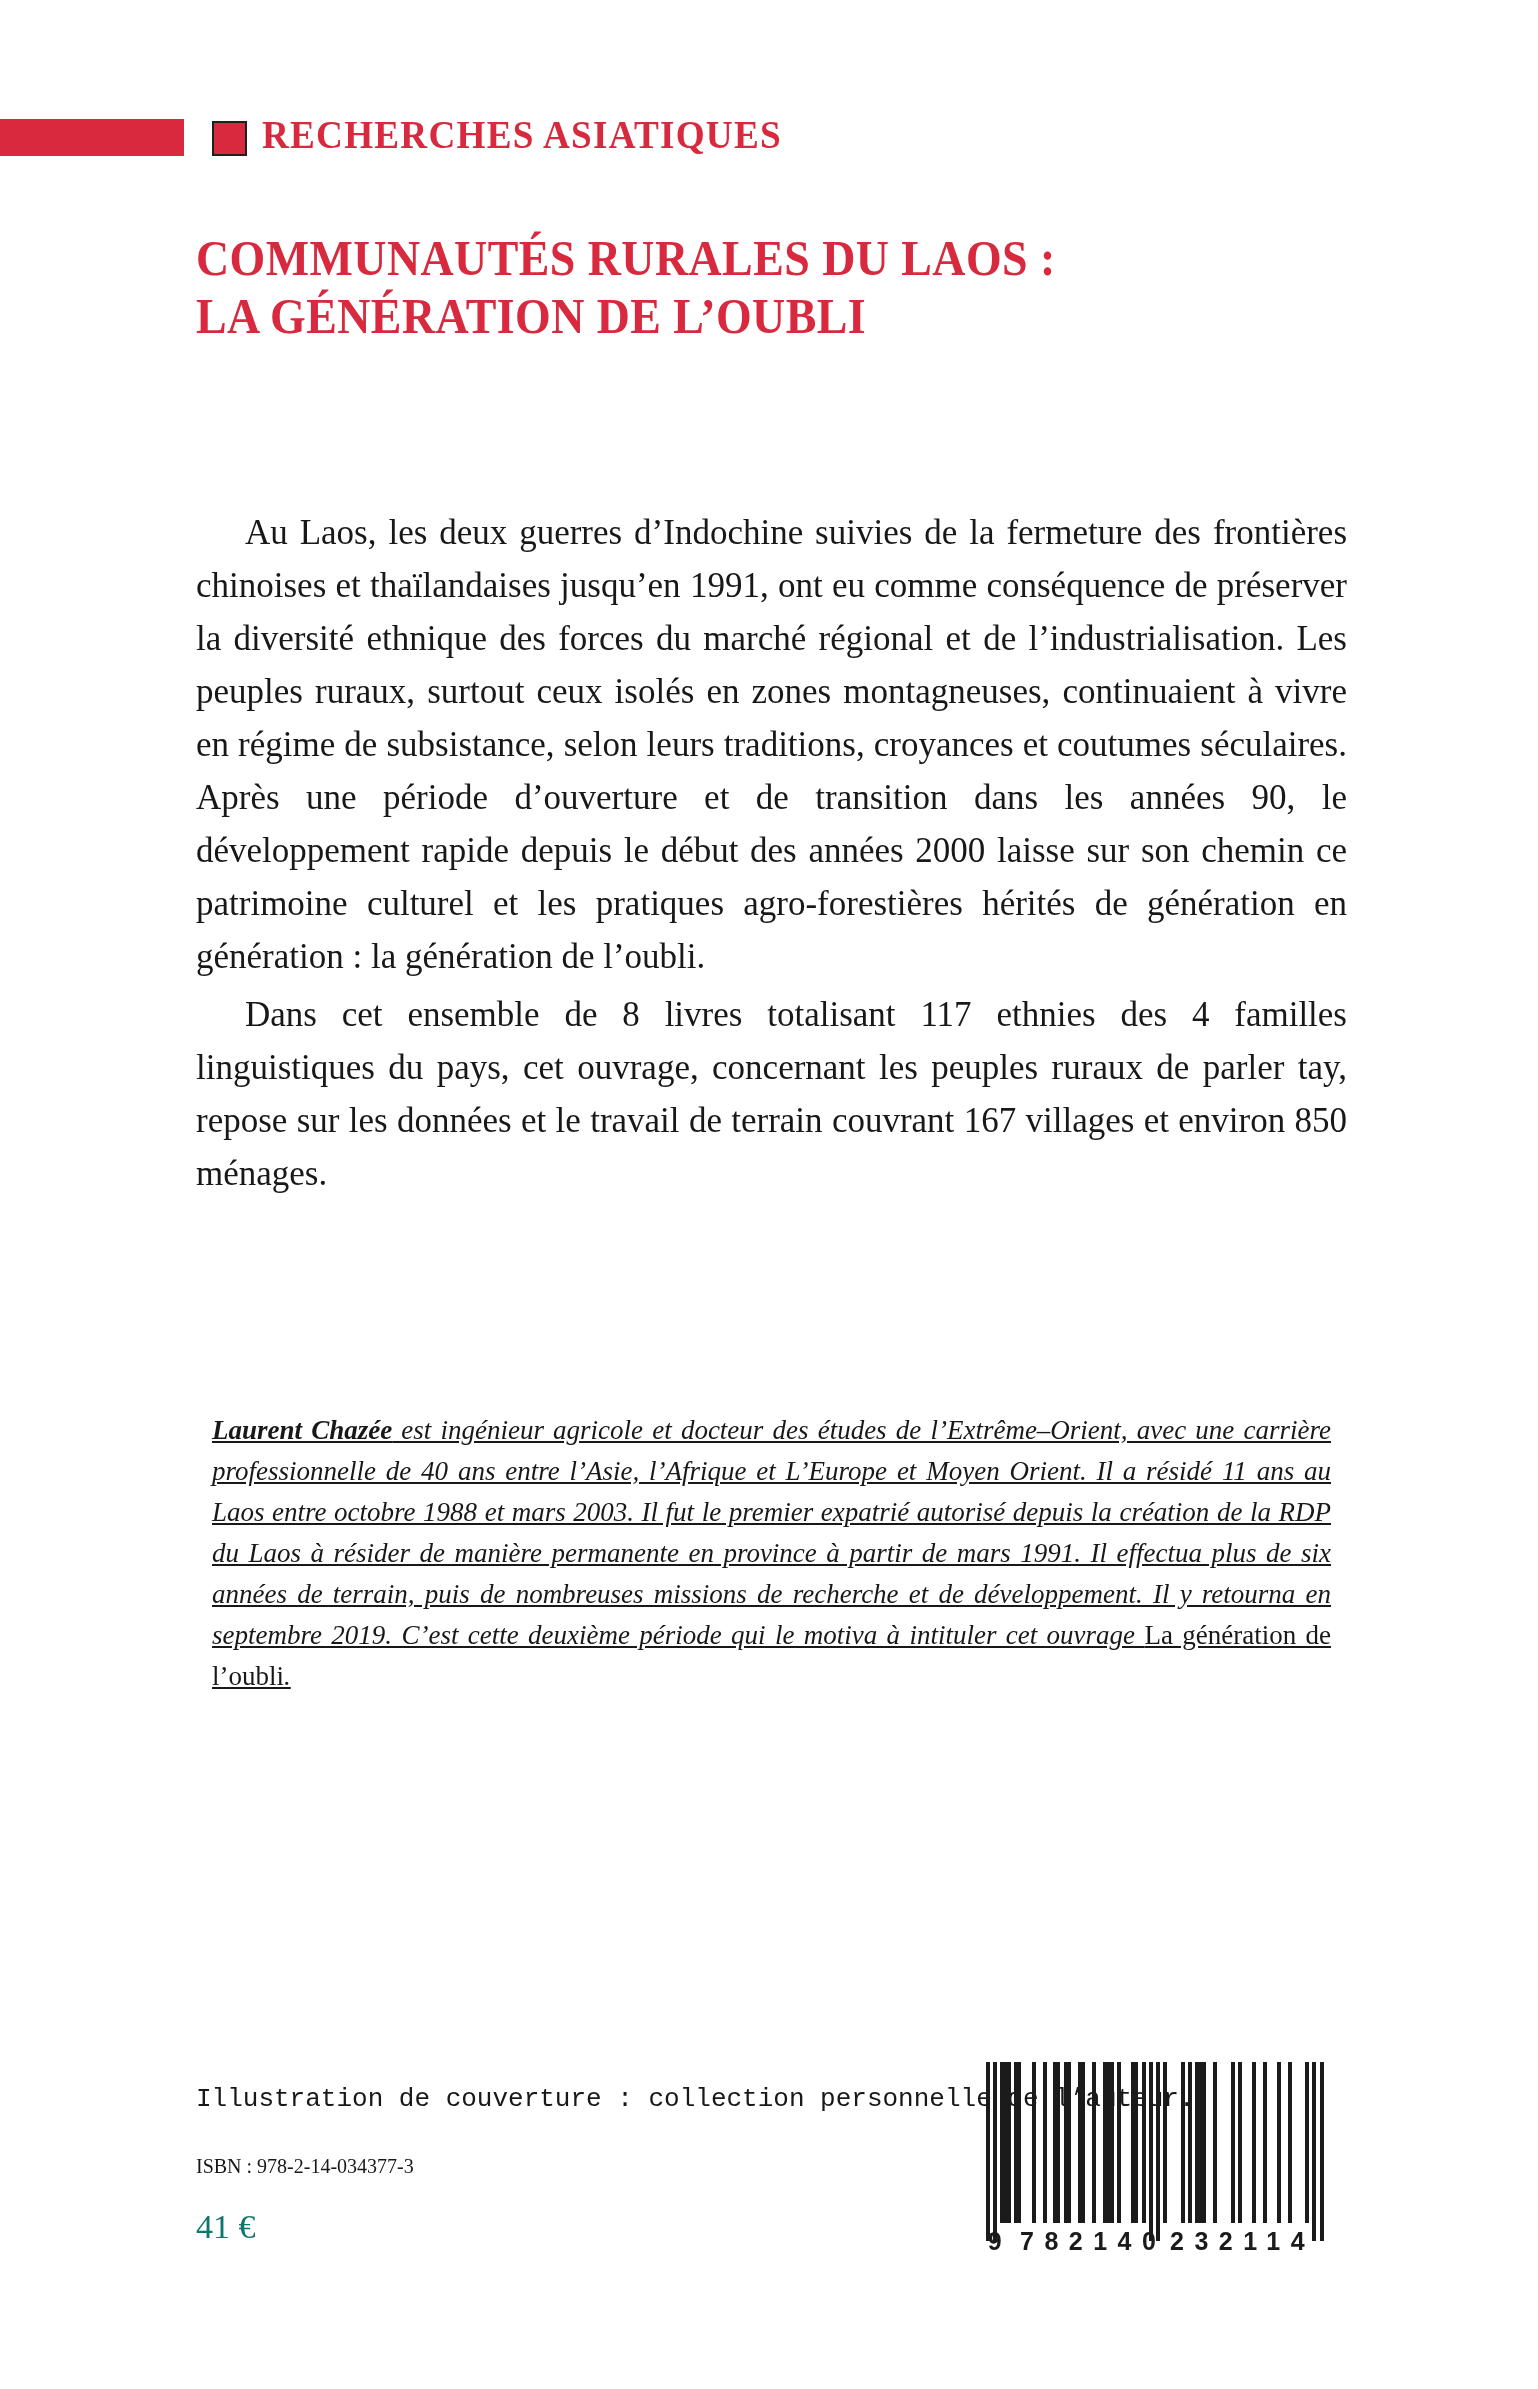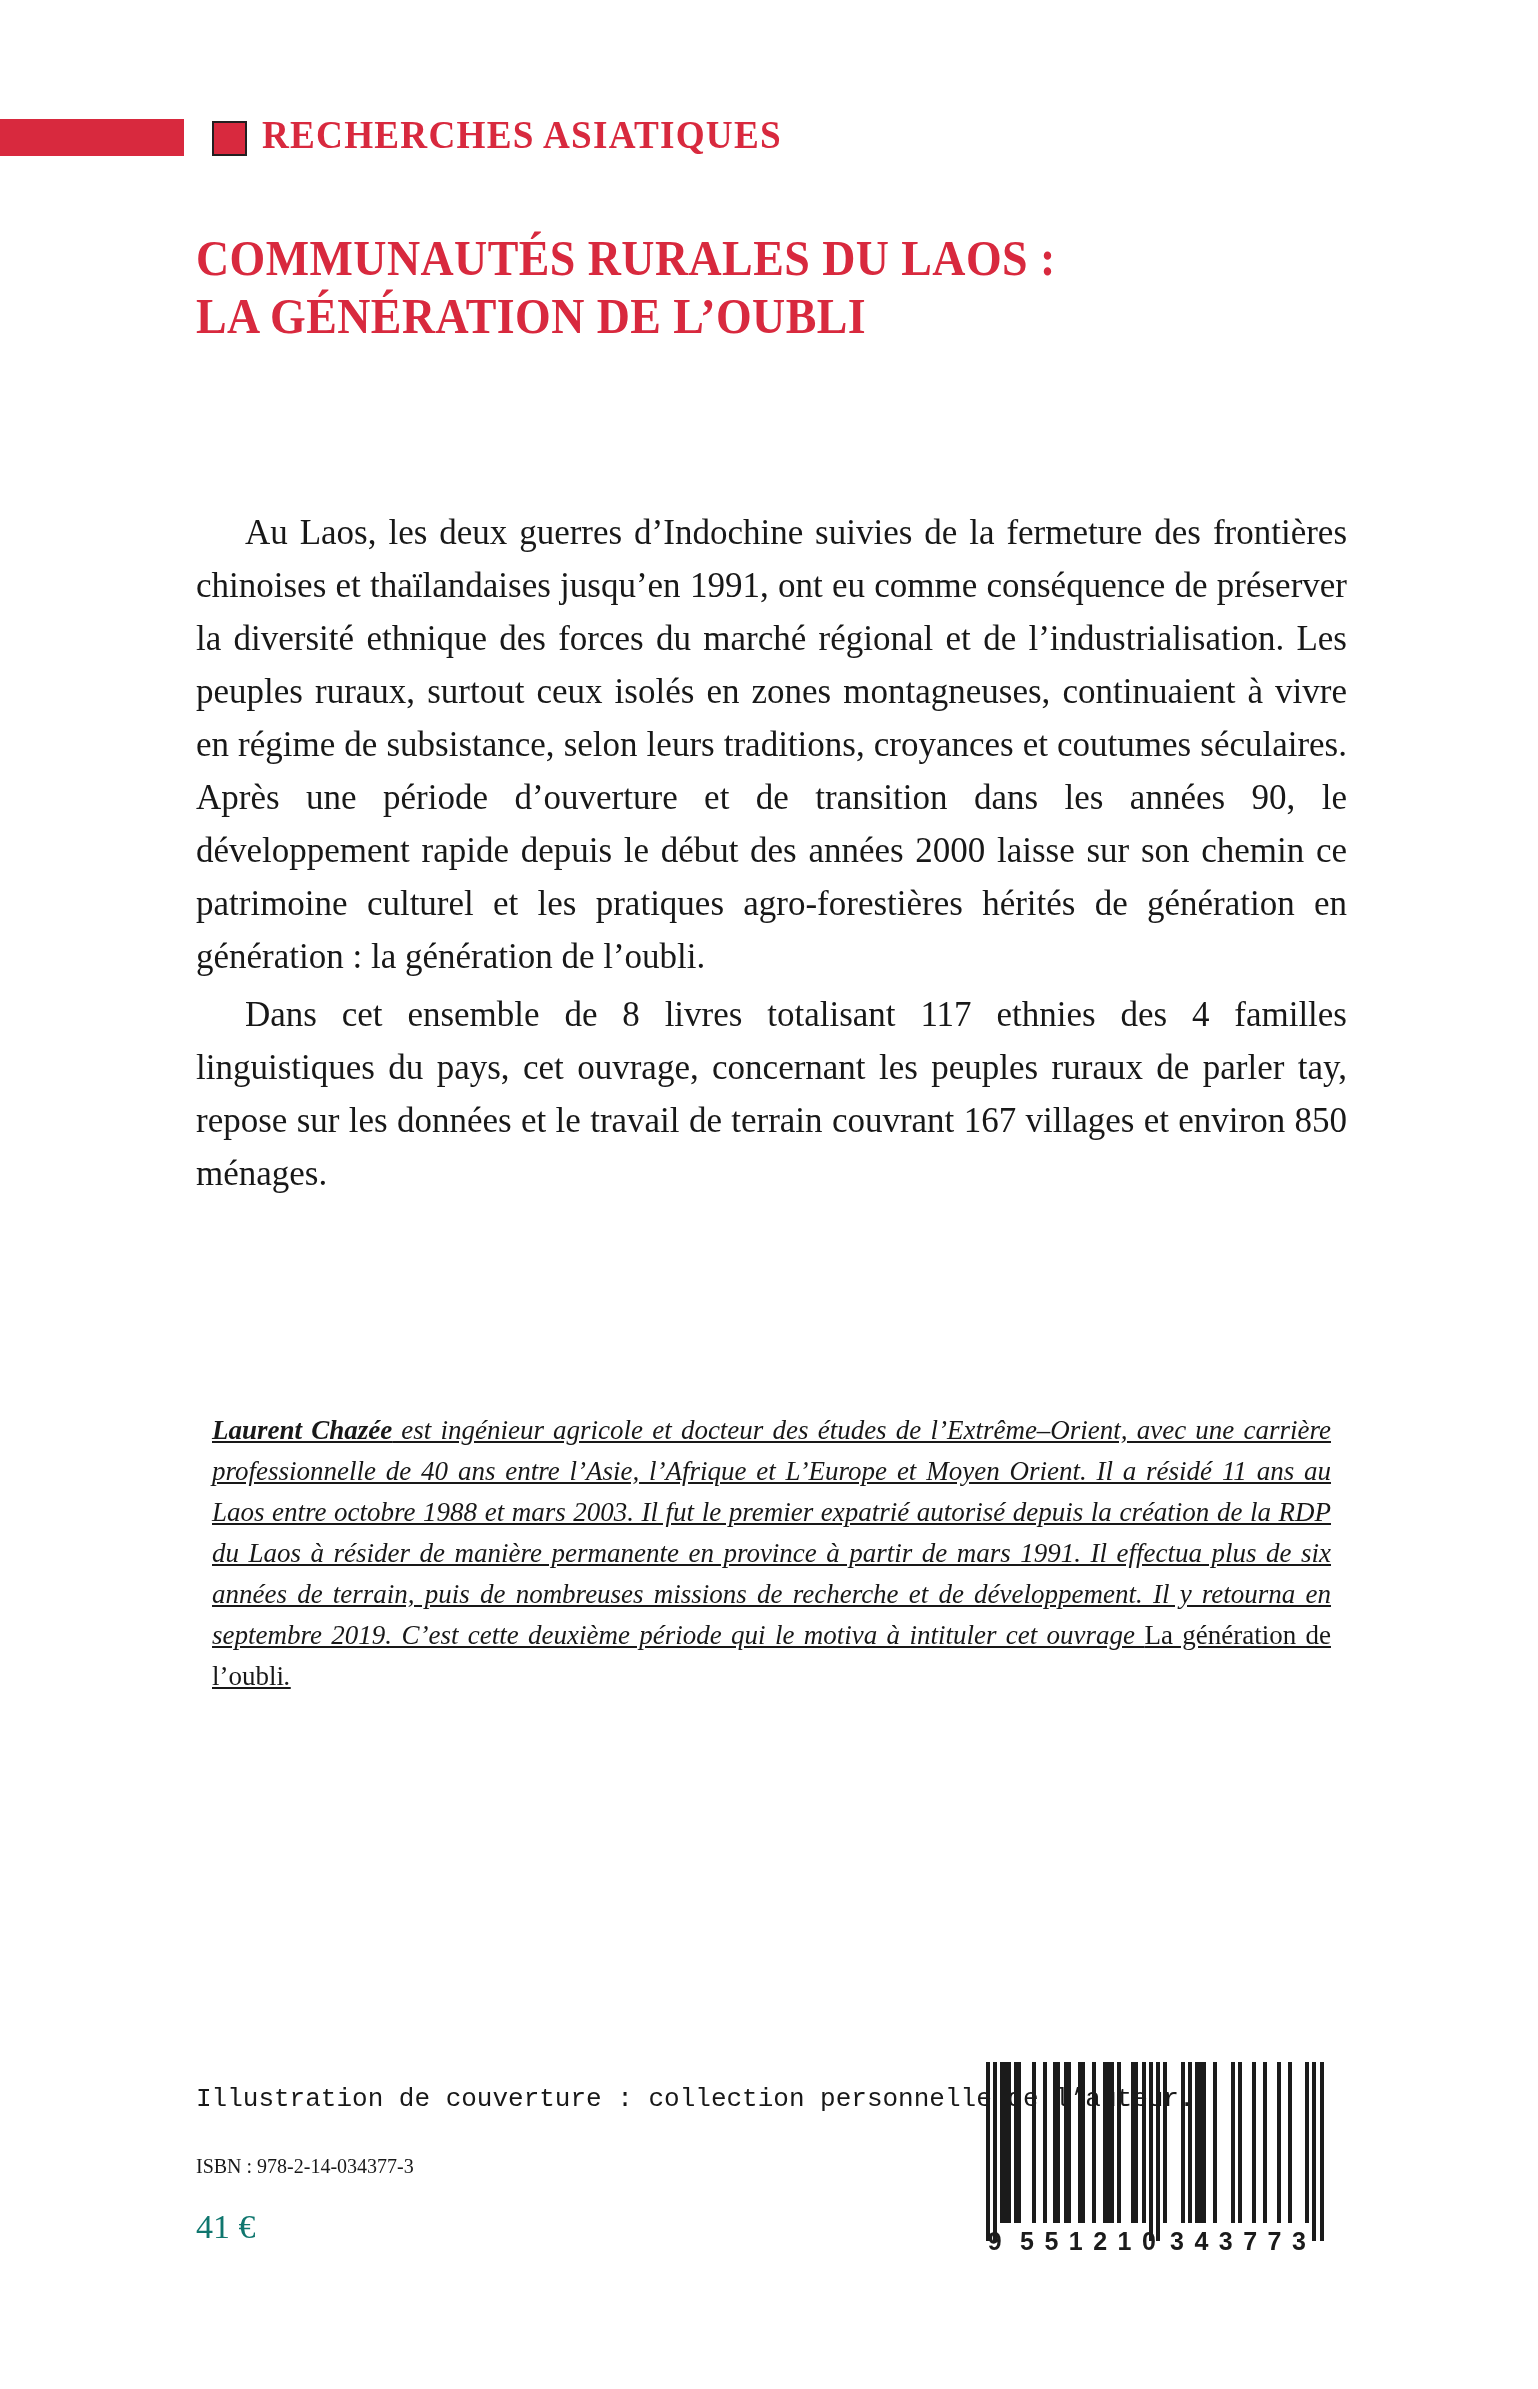--- a/index.html
+++ b/index.html
@@ -248,17 +248,17 @@
       <i class="short" style="left: 266px; width: 3.5px;"></i>
       <i class="short" style="left: 277px; width: 3.5px;"></i>
       <i class="short" style="left: 291px; width: 3.5px;"></i>
       <i class="short" style="left: 302px; width: 3.5px;"></i>
       <i class="short" style="left: 319px; width: 3.5px;"></i>
       <i style="left: 326px; width: 3.5px;"></i>
       <i style="left: 334px; width: 3.5px;"></i>
     </div>
   <div id="barcode-digits">
     <span id="bc-lead">9</span>
-    <span id="bc-left">551210</span>
-    <span id="bc-right">343773</span>
+    <span id="bc-left">782140</span>
+    <span id="bc-right">232114</span>
   </div>
 </div>
 
 
 </body></html>

